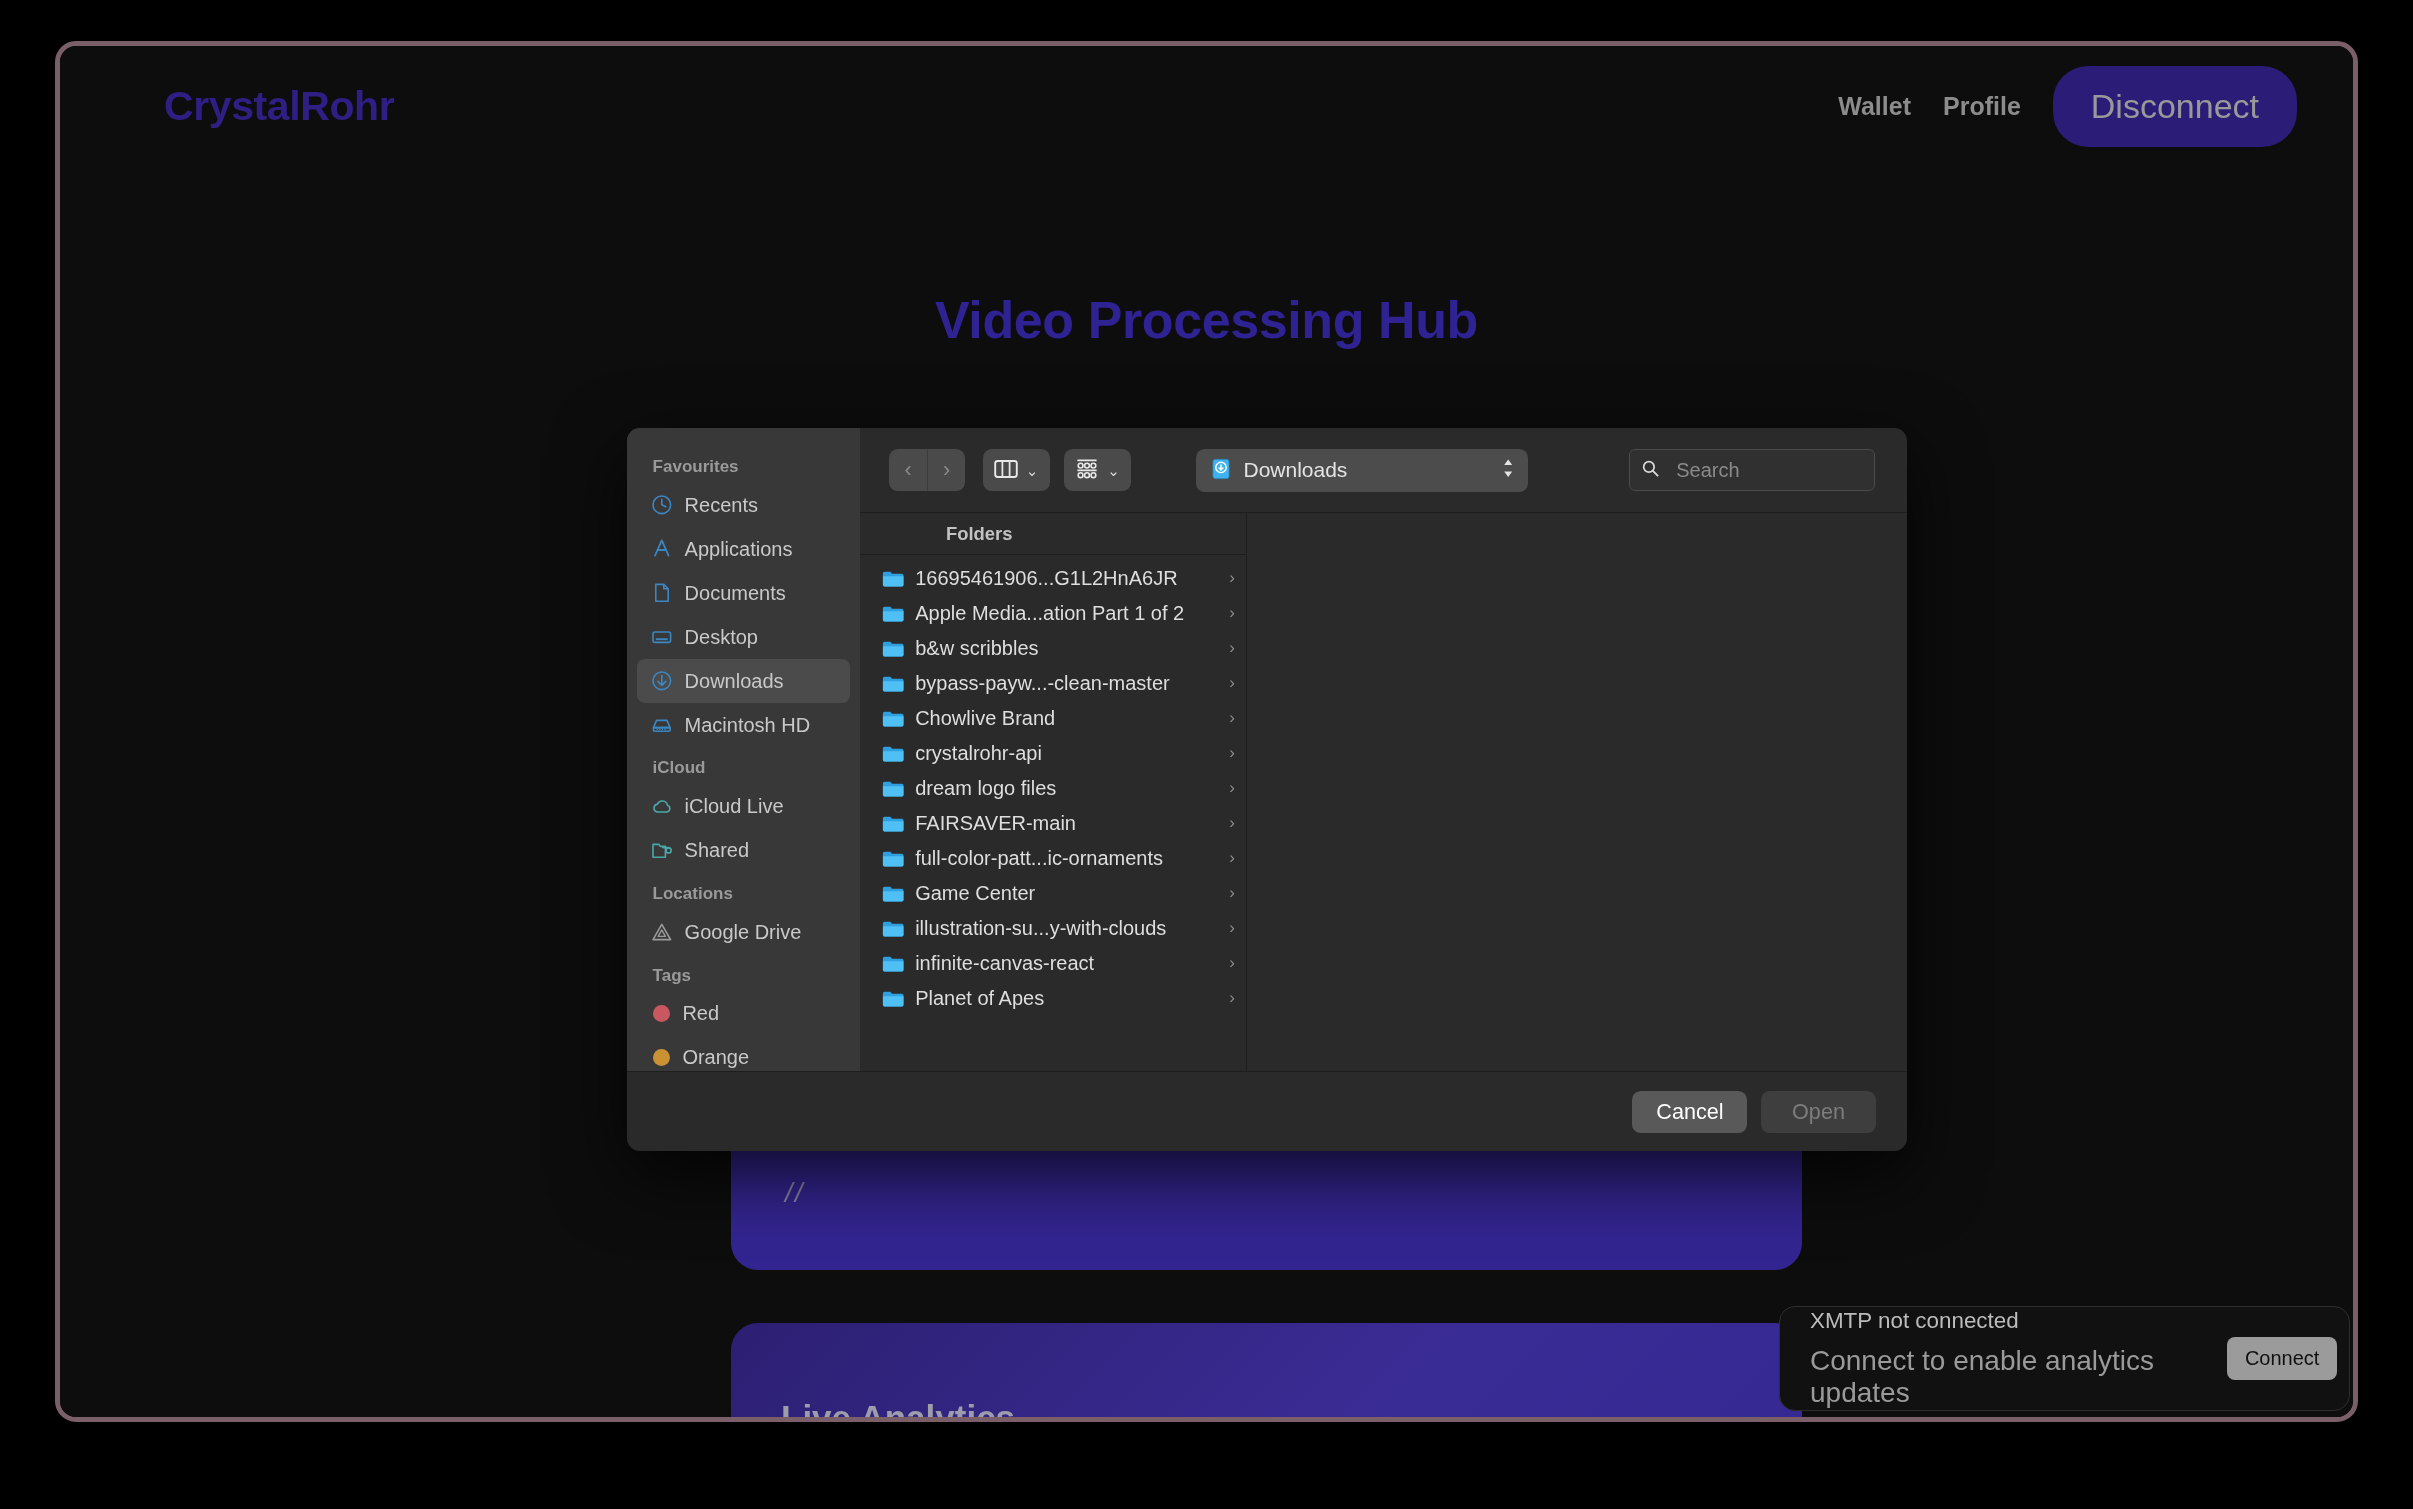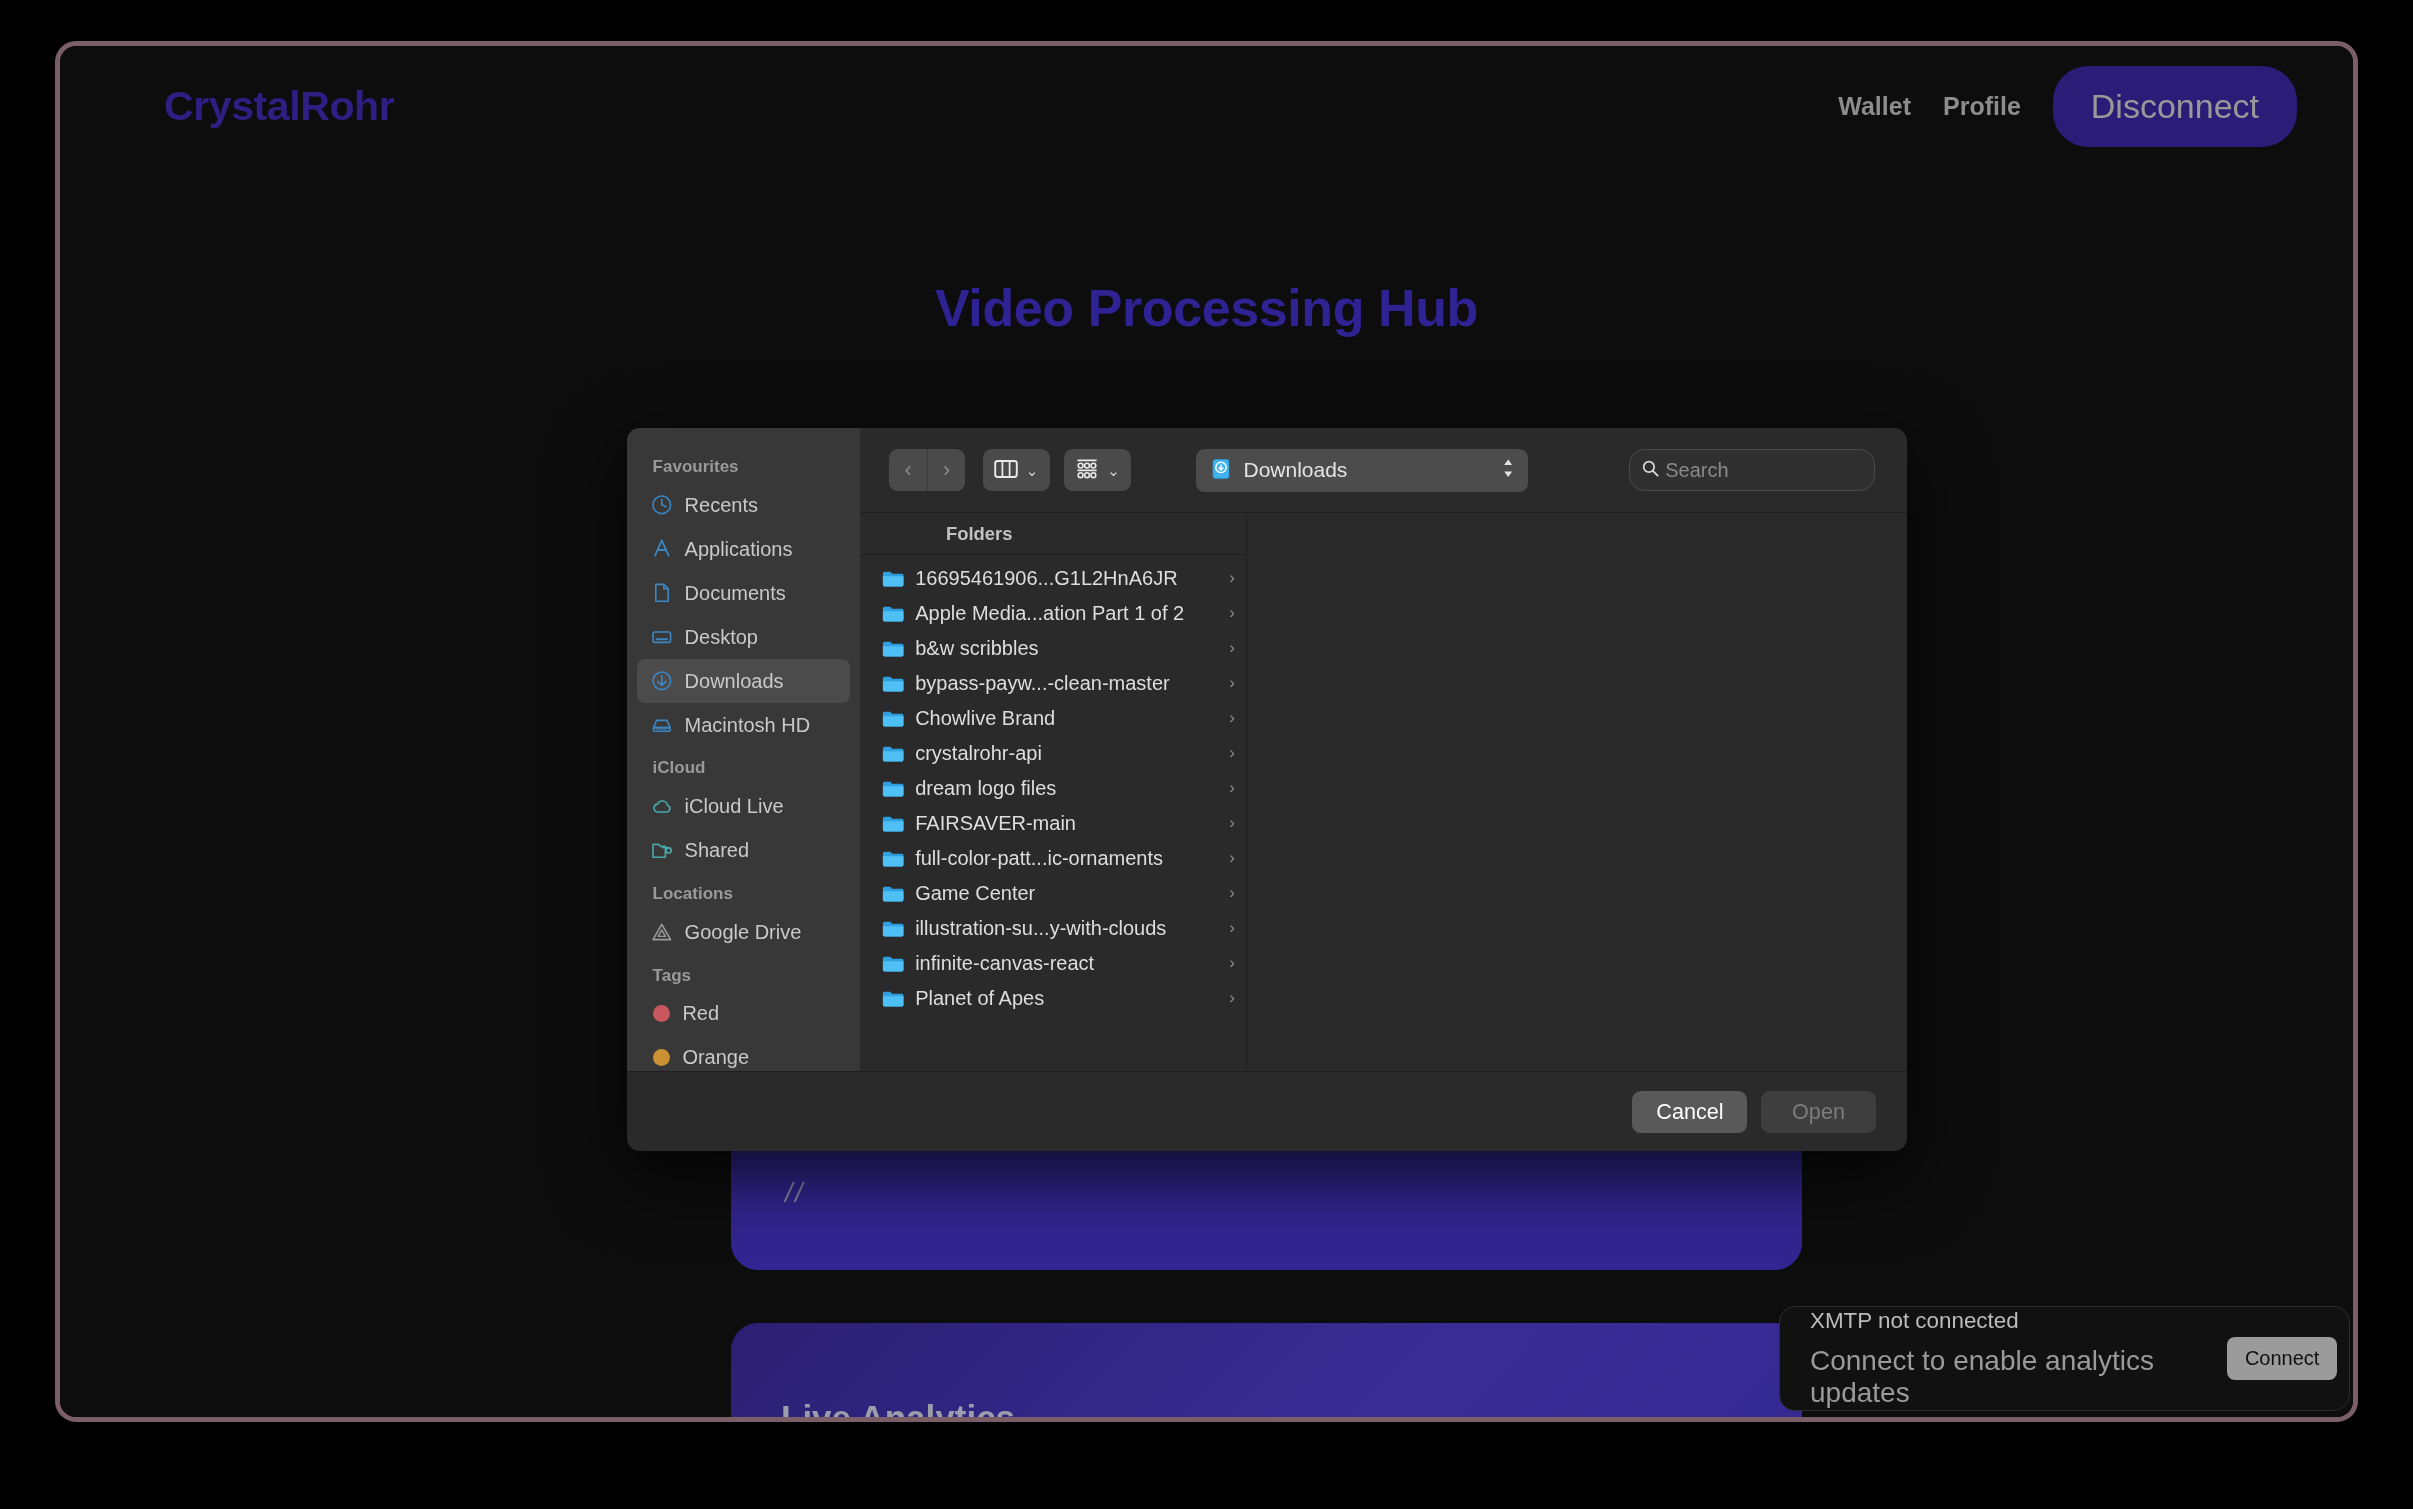--- a/index.html
+++ b/index.html
@@ -58,21 +58,21 @@
     border-radius: 35px;
     padding: 21px 38px;
     cursor: pointer;
     font-family: inherit;
     white-space: nowrap;
   }
 
   
   #page-title {
     position: absolute;
-    left: 0; right: 0; top: 232px;
+    left: 0; right: 0; top: 244px;
     text-align: center;
     font-size: 52px;
     font-weight: bold;
     color: #2f2292;
     letter-spacing: -0.4px;
   }
 
   
   #caption-card {
     position: absolute;
@@ -214,23 +214,23 @@
     color: #e4e4e4;
     font-size: 21px;
     margin-left: 10.4px;
     white-space: nowrap;
   }
   #search-box {
     width: 246px; height: 42px;
     margin-left: auto;
     background: #303030;
     border: 0.8px solid #4a4a4a;
-    border-radius: 15px;
+    border-radius: 6px;
     display: flex; align-items: center;
-    padding: 0 11.2px; gap: 5px;
+    padding: 0 11.2px; gap: 16px;
     cursor: text;
   }
   #search-placeholder { color: #8a8a8a; font-size: 20px; }
 
   
   #dialog-columns { flex: 1; display: flex; min-height: 0; border-top: 0.8px solid #1e1e1e; }
   #folder-column {
     width: 387px;
     border-right: 0.8px solid #1e1e1e;
     display: flex; flex-direction: column;

